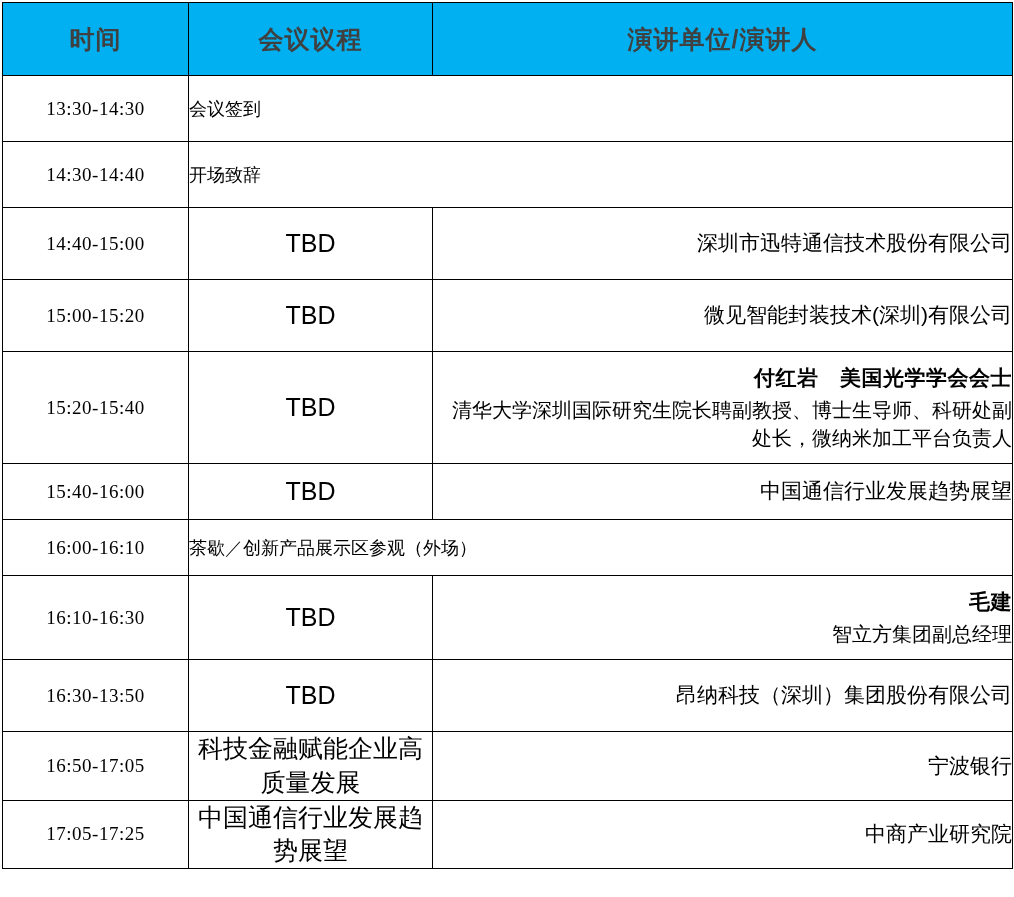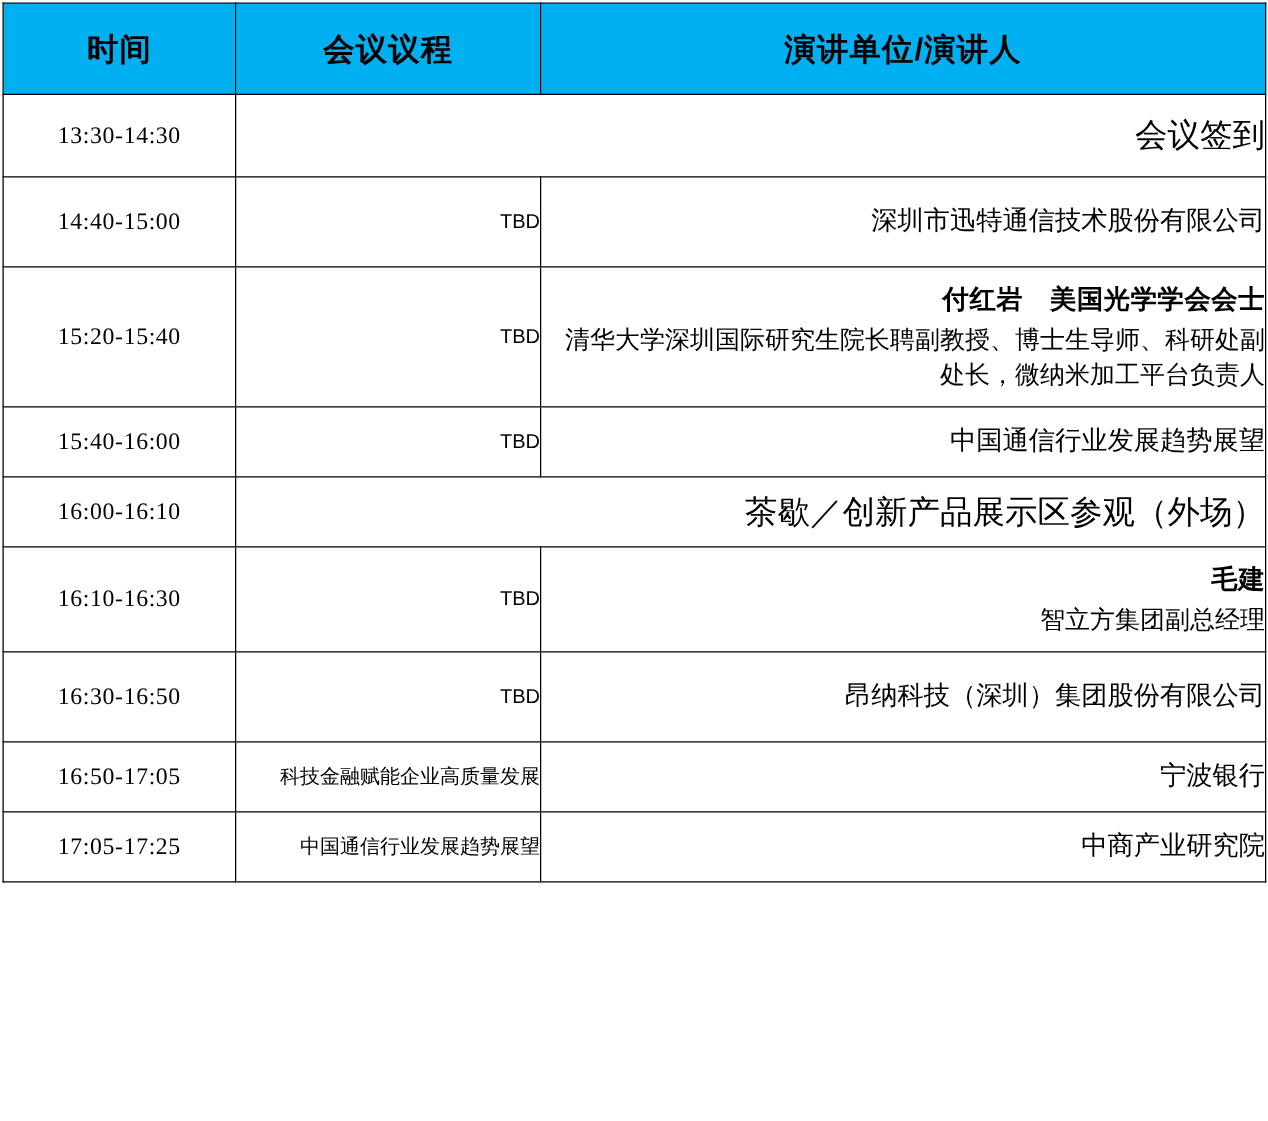--- a/index.html
+++ b/index.html
@@ -19,53 +19,53 @@
     margin: 2px 0 0 2px;
     table-layout: fixed;
   }
   table.agenda td, table.agenda th {
     border: 1px solid #000000;
     padding: 0;
     vertical-align: middle;
   }
   thead th {
     background: #00b0f0;
-    color: #000000;
+    color: #404040;
     font-size: 25px;
     font-weight: bold;
     text-align: center;
     height: 72px;
     letter-spacing: 1px;
   }
   col.c-time { width: 186px; }
   col.c-agenda { width: 244px; }
   col.c-speaker { width: 580px; }
 
   td.time {
     text-align: center;
     font-size: 19px;
     letter-spacing: 0.5px;
     white-space: nowrap;
     font-family: Liberation Serif, serif;
   }
   td.agenda {
-    text-align: right;
-    font-size: 16px;
+    text-align: center;
+    font-size: 25px;
     line-height: 1.35;
     padding: 4px 6px;
   }
   td.speaker {
     text-align: right;
     font-size: 21px;
     padding: 4px 0 4px 18px;
     line-height: 1.45;
   }
   td.merged {
-    text-align: right;
-    font-size: 26px;
+    text-align: left;
+    font-size: 18px;
     padding: 4px 10px;
   }
   .name {
     font-weight: bold;
     font-size: 21px;
     display: block;
     margin-bottom: 2px;
     letter-spacing: 0.5px;
   }
   .detail {
@@ -95,27 +95,36 @@
       <th>演讲单位/演讲人</th>
     </tr>
   </thead>
   <tbody>
 
     <tr class="r-h1">
       <td class="time">13:30-14:30</td>
       <td class="merged" colspan="2">会议签到</td>
     </tr>
 
+    <tr class="r-h1">
+      <td class="time">14:30-14:40</td>
+      <td class="merged" colspan="2">开场致辞</td>
+    </tr>
 
     <tr class="r-h2">
       <td class="time">14:40-15:00</td>
       <td class="agenda">TBD</td>
       <td class="speaker">深圳市迅特通信技术股份有限公司</td>
     </tr>
 
+    <tr class="r-h2">
+      <td class="time">15:00-15:20</td>
+      <td class="agenda">TBD</td>
+      <td class="speaker">微见智能封装技术(深圳)有限公司</td>
+    </tr>
 
     <tr class="r-tall">
       <td class="time">15:20-15:40</td>
       <td class="agenda">TBD</td>
       <td class="speaker">
         <span class="name">付红岩　美国光学学会会士</span>
         <span class="detail">清华大学深圳国际研究生院长聘副教授、博士生导师、科研处副处长，微纳米加工平台负责人</span>
       </td>
     </tr>
 
@@ -133,21 +142,21 @@
     <tr class="r-mid">
       <td class="time">16:10-16:30</td>
       <td class="agenda">TBD</td>
       <td class="speaker">
         <span class="name">毛建</span>
         <span class="detail">智立方集团副总经理</span>
       </td>
     </tr>
 
     <tr class="r-h2">
-      <td class="time">16:30-16:50</td>
+      <td class="time">16:30-13:50</td>
       <td class="agenda">TBD</td>
       <td class="speaker">昂纳科技（深圳）集团股份有限公司</td>
     </tr>
 
     <tr class="r-h3">
       <td class="time">16:50-17:05</td>
       <td class="agenda">科技金融赋能企业高质量发展</td>
       <td class="speaker">宁波银行</td>
     </tr>
 

